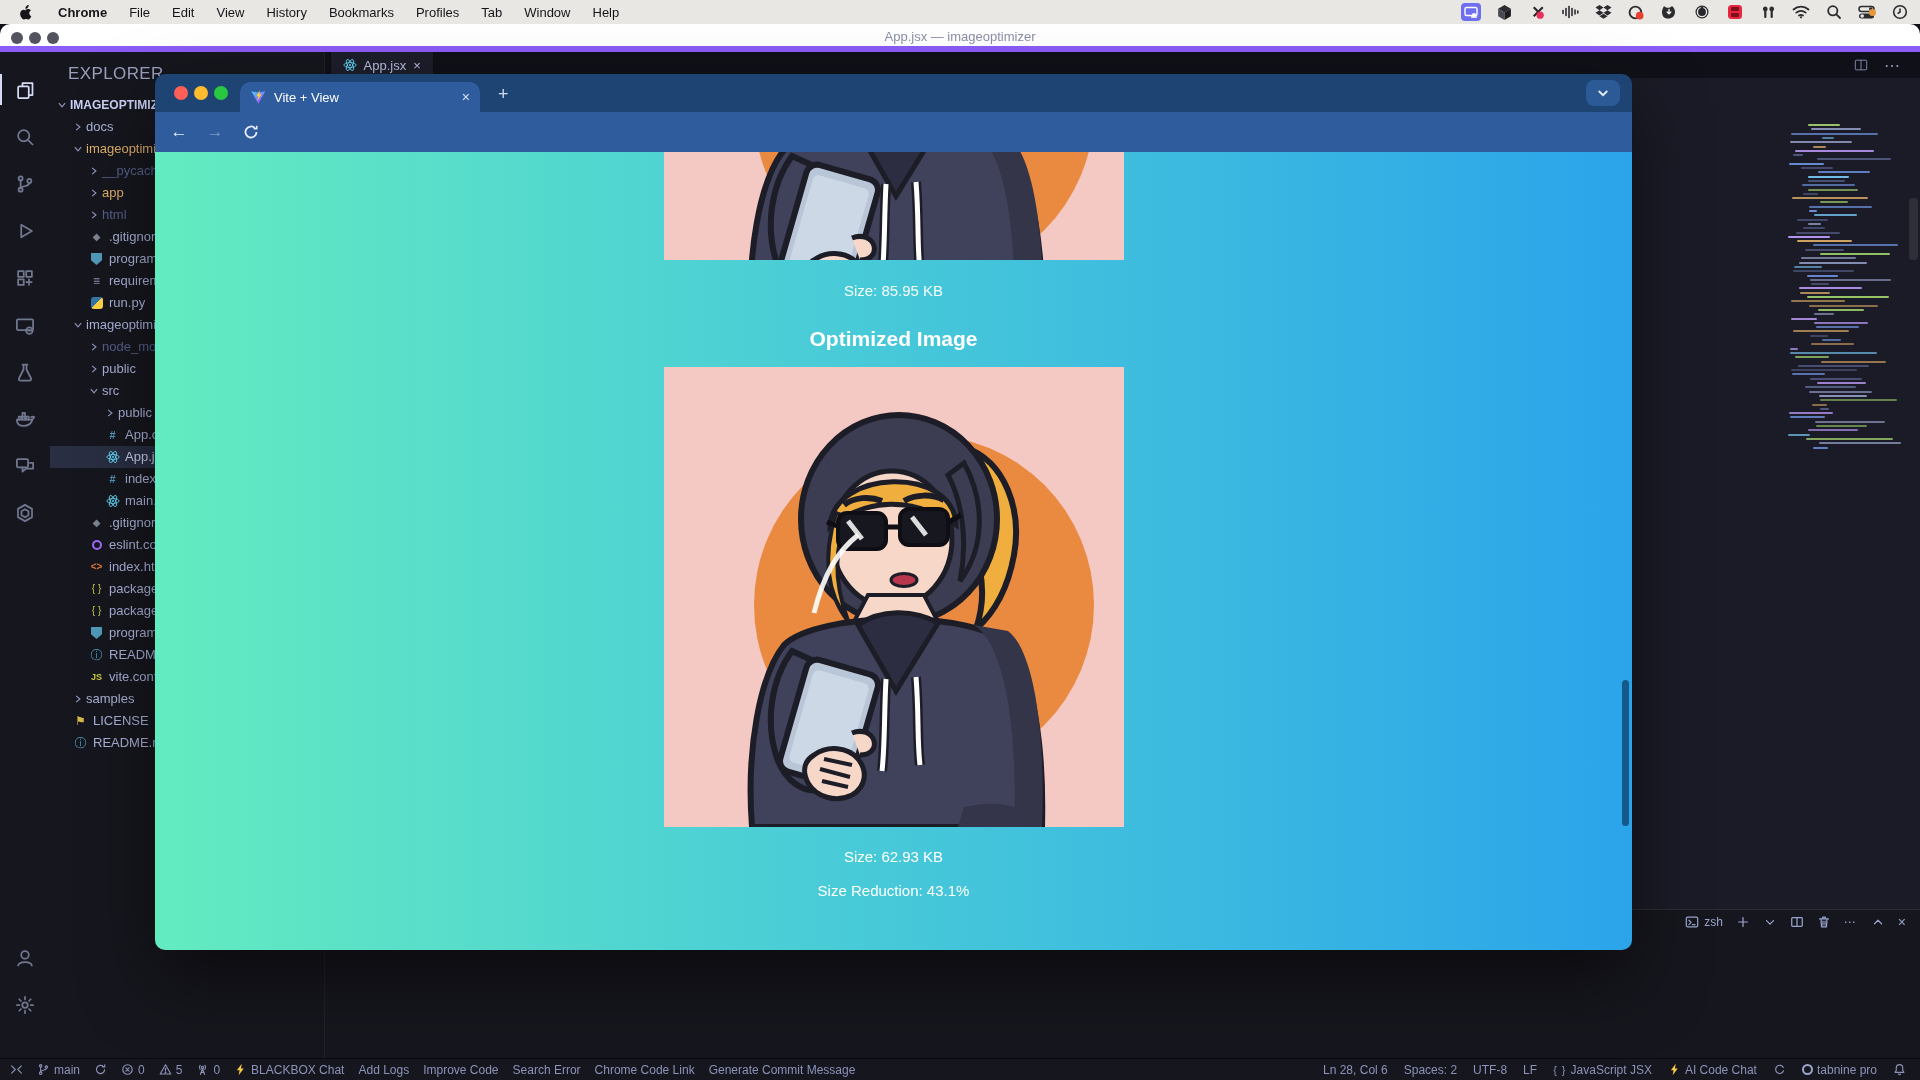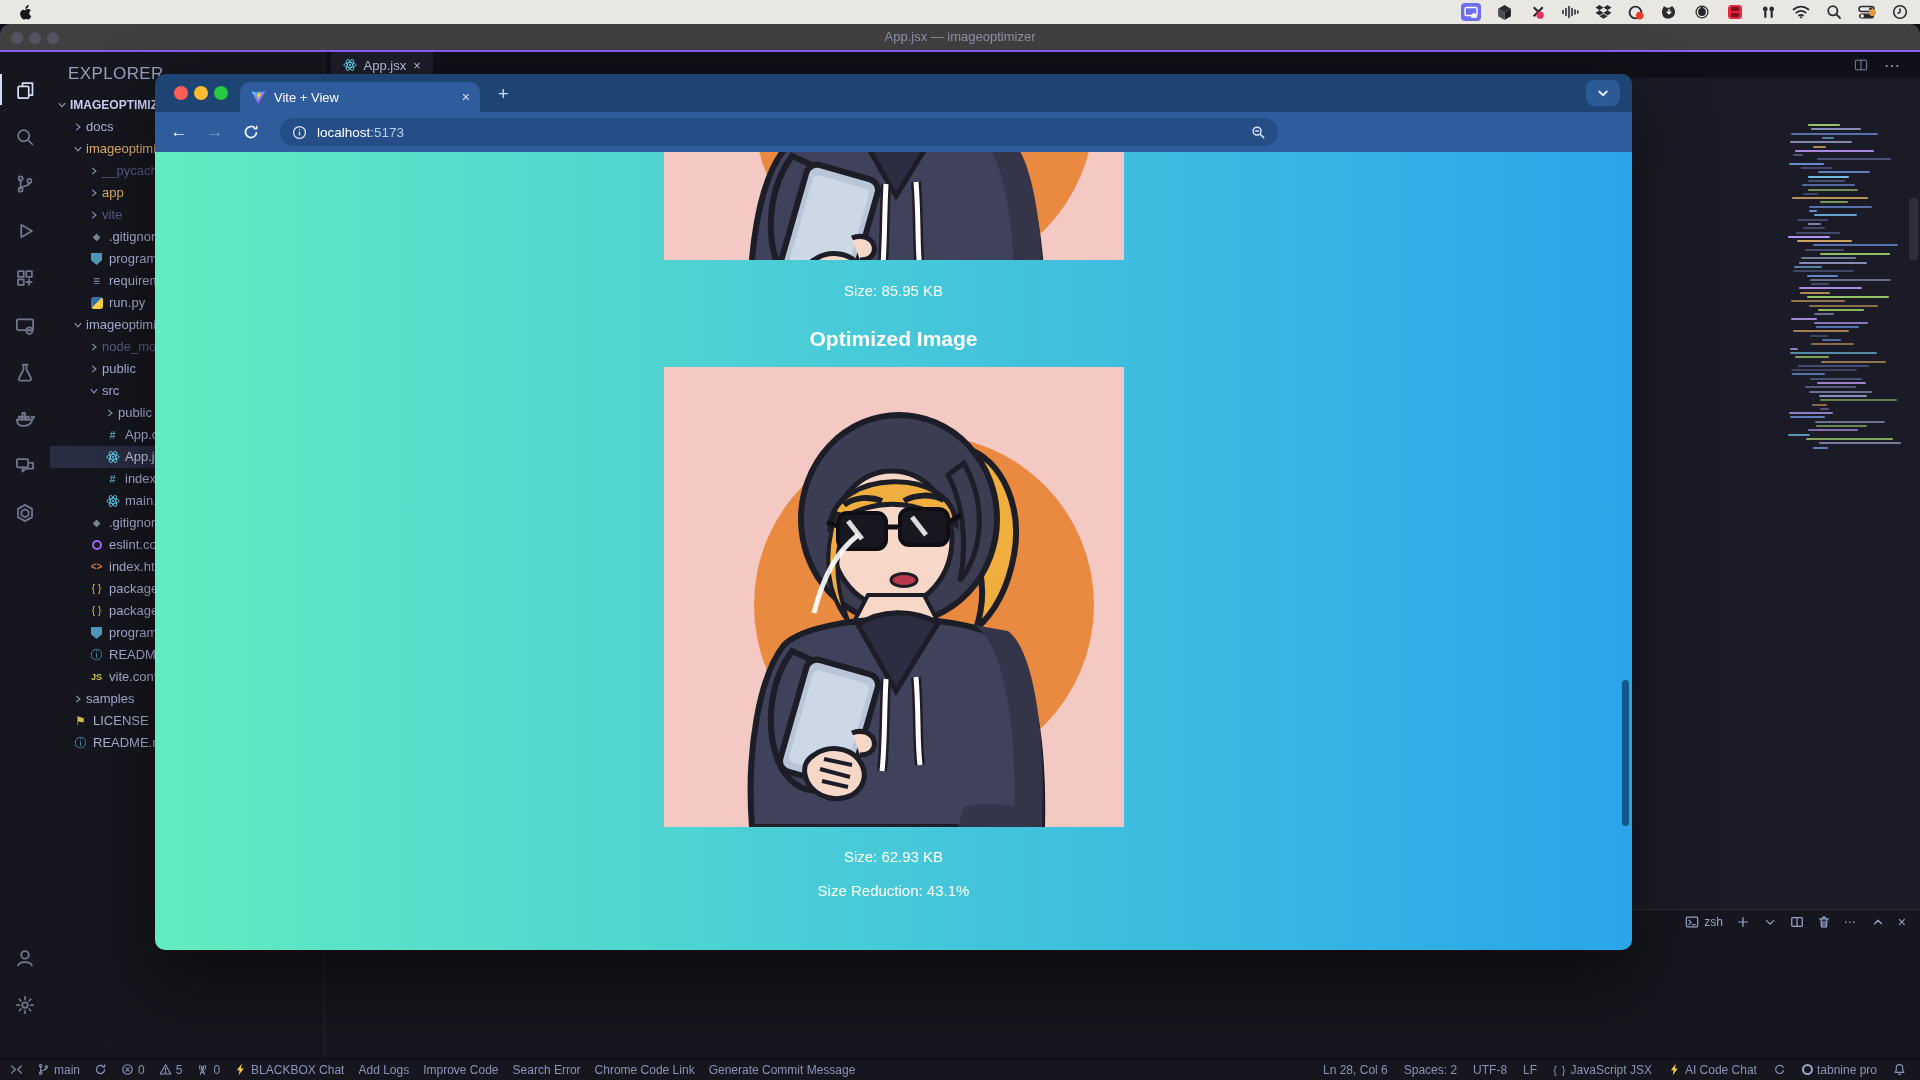--- a/index.html
+++ b/index.html
@@ -16,21 +16,21 @@
   #menu-status { margin-left:auto; display:flex; align-items:center; gap:13px; padding-right:10px; }
   #menu-status .sico { display:flex; align-items:center; justify-content:center; width:20px; height:18px; }
   .mirror-pill { background:#6e6ef0; border-radius:4px; width:26px; height:18px; display:flex; align-items:center; justify-content:center; }
   .cc-dot { width:7px; height:7px; border-radius:50%; background:#e79a3c; margin-left:-6px; }
 
   
   #vscode { position:absolute; left:0; top:24px; width:1920px; height:1056px;
             background:#16161e; border-radius:10px 10px 0 0; z-index:1; overflow:hidden;
             color:#a9b1d6; }
   #vs-titlebar { position:absolute; left:0; top:0; width:100%; height:28px;
-                 background:#404040; border-bottom:2px solid #8b5cf6; }
+                 background:#ffffff; border-bottom:6px solid #8b5cf6; }
   .vs-light { position:absolute; top:8px; width:12px; height:12px; border-radius:50%; background:#53545f; }
   #vs-title { position:absolute; top:5px; width:100%; text-align:center; font-size:13px; color:#8b90a8; }
   #vs-tabbar { position:absolute; left:50px; top:28px; right:0; height:26px; background:#101018; display:flex; }
   .vs-tab { display:flex; align-items:center; gap:7px; padding:0 12px; font-size:13px;
             color:#787f9e; border-right:1px solid #0d0d12; height:100%; }
   .vs-tab.active { background:#1d1e2b; color:#b8c0e0; }
   #vs-tab-spacer { width:170px; }
   #vs-tabbar-actions { margin-left:auto; display:flex; gap:16px; align-items:center; padding-right:20px; color:#8b93b8; }
 
   #activitybar { position:absolute; left:0; top:28px; width:50px; bottom:22px; background:#16161e;
@@ -111,20 +111,32 @@
 </style>
 </head>
 <body>
 
 <div id="menubar">
   <span class="apple">
     <svg class="ic" width="15" height="17" viewBox="0 0 16 17" fill="#15151a">
         <path d="M11.4.6c.1 1-.3 2-1 2.7-.6.7-1.6 1.3-2.5 1.2-.1-1 .4-2 1-2.6C9.5 1.1 10.5.6 11.4.6zM8 5.4c.9 0 1.8-.6 3-.6 1 0 2.1.6 2.7 1.5-1.1.7-1.8 1.8-1.7 3.1.1 1.5 1 2.7 2.2 3.1-.5 1.3-1.7 3.4-3 3.4-.9 0-1.4-.6-2.5-.6s-1.7.6-2.6.6c-1.4 0-3.1-2.6-3.6-4.5C1.8 8.9 3 6 5.2 5.7c1-.1 2 .7 2.8.7z"></path>
       </svg>
   </span>
+  <span id="menu-items" style="display: flex;">
+      <span class="mitem bold">Chrome</span>
+      <span class="mitem">File</span>
+      <span class="mitem">Edit</span>
+      <span class="mitem">View</span>
+      <span class="mitem">History</span>
+      <span class="mitem">Bookmarks</span>
+      <span class="mitem">Profiles</span>
+      <span class="mitem">Tab</span>
+      <span class="mitem">Window</span>
+      <span class="mitem">Help</span>
+    </span>
   <span id="menu-status">
       <span class="sico">
         <span class="mirror-pill">
           <svg class="ic" width="16" height="16" viewBox="0 0 16 16" fill="none" stroke="currentColor" stroke-width="1.4" stroke-linecap="round" stroke-linejoin="round">
             <rect x="2" y="3.5" width="12" height="8" rx="1.5" stroke="#fff"></rect>
             <circle cx="11" cy="11" r="2" fill="#fff" stroke="none"></circle>
             <path d="M8.5 13h5" stroke="#fff"></path>
           </svg>
         </span>
       </span>
@@ -382,21 +394,21 @@
             </svg>
           </span>
           <span class="tlabel c-mod">app</span>
         </div>
         <div class="tree-row" style="padding-left: 36px;">
           <span class="chev">
             <svg class="ic" width="10" height="10" viewBox="0 0 16 16" fill="none" stroke="currentColor" stroke-width="2">
               <path d="M5 3l6 5-6 5"></path>
             </svg>
           </span>
-          <span class="tlabel c-dim">vite</span>
+          <span class="tlabel c-dim">html</span>
         </div>
         <div class="tree-row" style="padding-left: 36px;">
           <span style="width:2px"></span>
           <span class="ficon">
             <span style="color:#7d8590;font-size:10px">◆</span>
           </span>
           <span class="tlabel">.gitignore</span>
         </div>
         <div class="tree-row" style="padding-left: 36px;">
           <span style="width:2px"></span>
@@ -843,37 +855,20 @@
 
   <div id="chr-toolbar">
     <span class="nav-ico" style="margin-left:6px">←</span>
     <span class="nav-ico" style="opacity:.4">→</span>
     <span class="nav-ico">
       <svg class="ic" width="16" height="16" viewBox="0 0 16 16" fill="none" stroke="#e8eefc" stroke-width="1.8" style="margin:auto">
           <path d="M13.5 8a5.5 5.5 0 11-1.6-3.9"></path>
           <path d="M13.7 1.8v3h-3" stroke-width="1.6"></path>
         </svg>
     </span>
-    <div id="omnibox">
-      <span>
-        <svg class="ic" width="15" height="15" viewBox="0 0 16 16" fill="none" stroke="#d7e3f7" stroke-width="1.4">
-            <circle cx="8" cy="8" r="6.3"></circle>
-            <line x1="8" y1="7" x2="8" y2="11.2"></line>
-            <circle cx="8" cy="4.8" r="0.7" fill="#d7e3f7" stroke="none"></circle>
-          </svg>
-      </span>
-      <span><span id="omni-host">localhost</span><span id="omni-port">:5173</span></span>
-      <span id="omni-zoom">
-        <svg class="ic" width="15" height="15" viewBox="0 0 16 16" fill="none" stroke="#d7e3f7" stroke-width="1.6">
-            <circle cx="6.5" cy="6.5" r="4.2"></circle>
-            <line x1="10" y1="10" x2="14" y2="14"></line>
-            <line x1="4.5" y1="6.5" x2="8.5" y2="6.5"></line>
-          </svg>
-      </span>
-    </div>
     <span id="chr-actions">
         <span class="ext-dot">
           <span style="font-size:17px;color:#fff">★</span>
         </span>
         <span class="ext-dot">
           <span style="width:19px;height:19px;border-radius:50%;background:#f3f4f8;display:flex;align-items:center;justify-content:center">
             <span style="width:7px;height:10px;border:2px solid #1a2a4a;border-radius:3px"></span>
           </span>
         </span>
         <span class="ext-dot">

